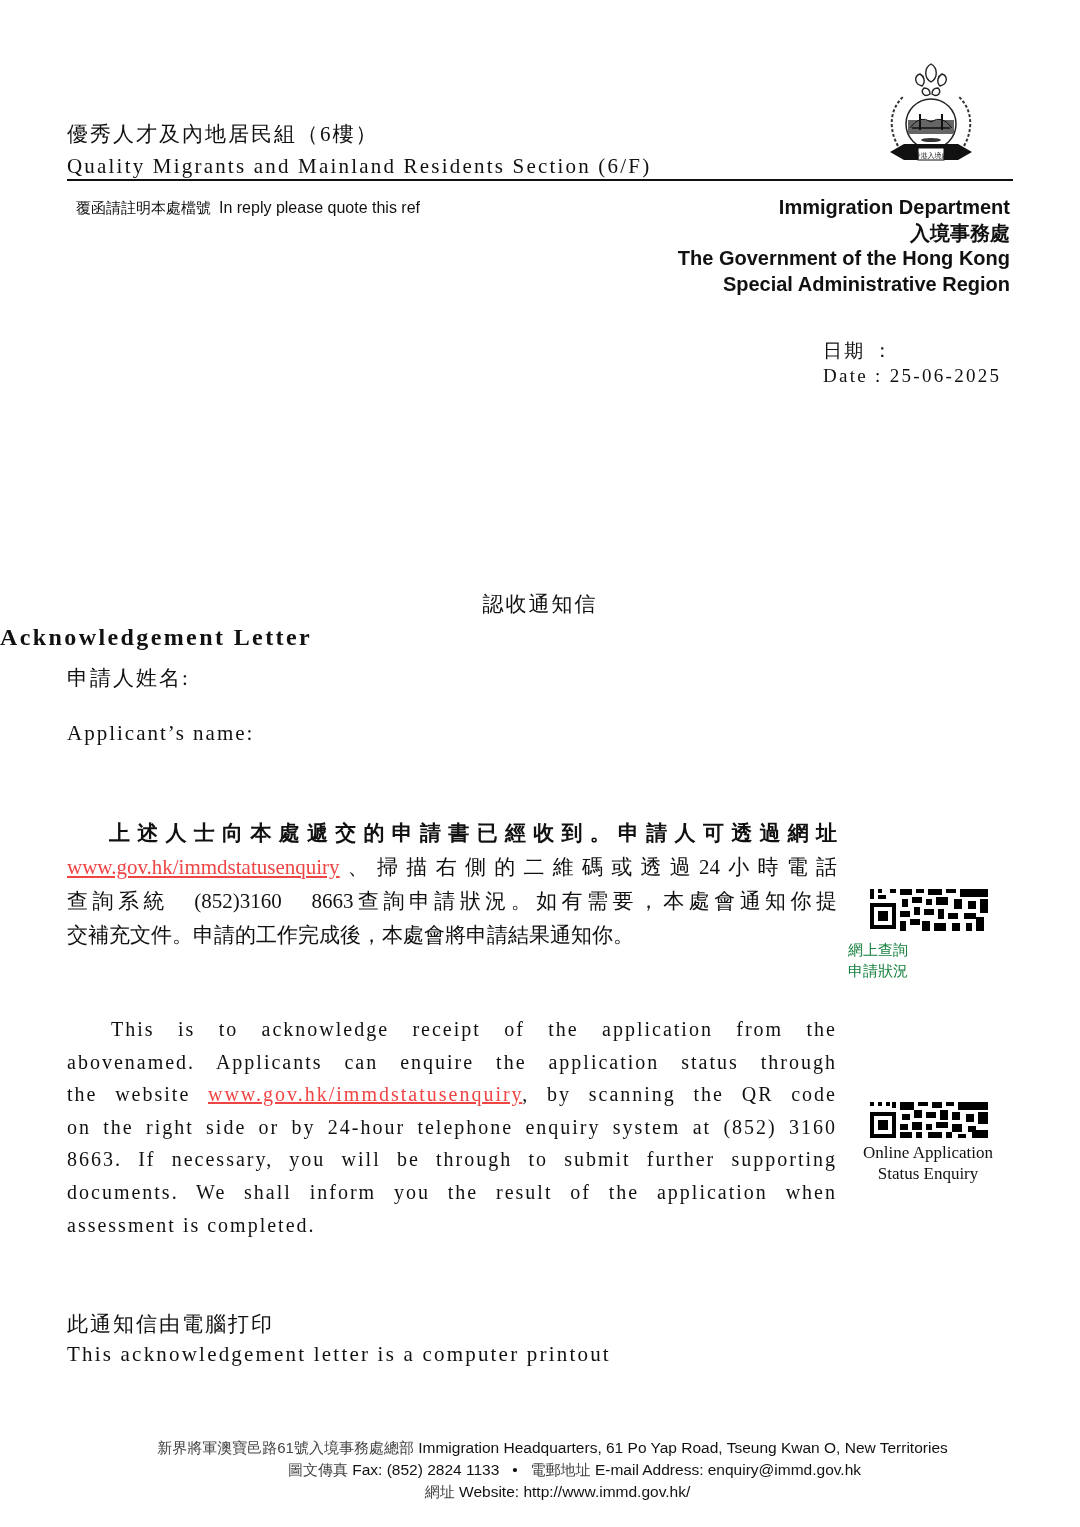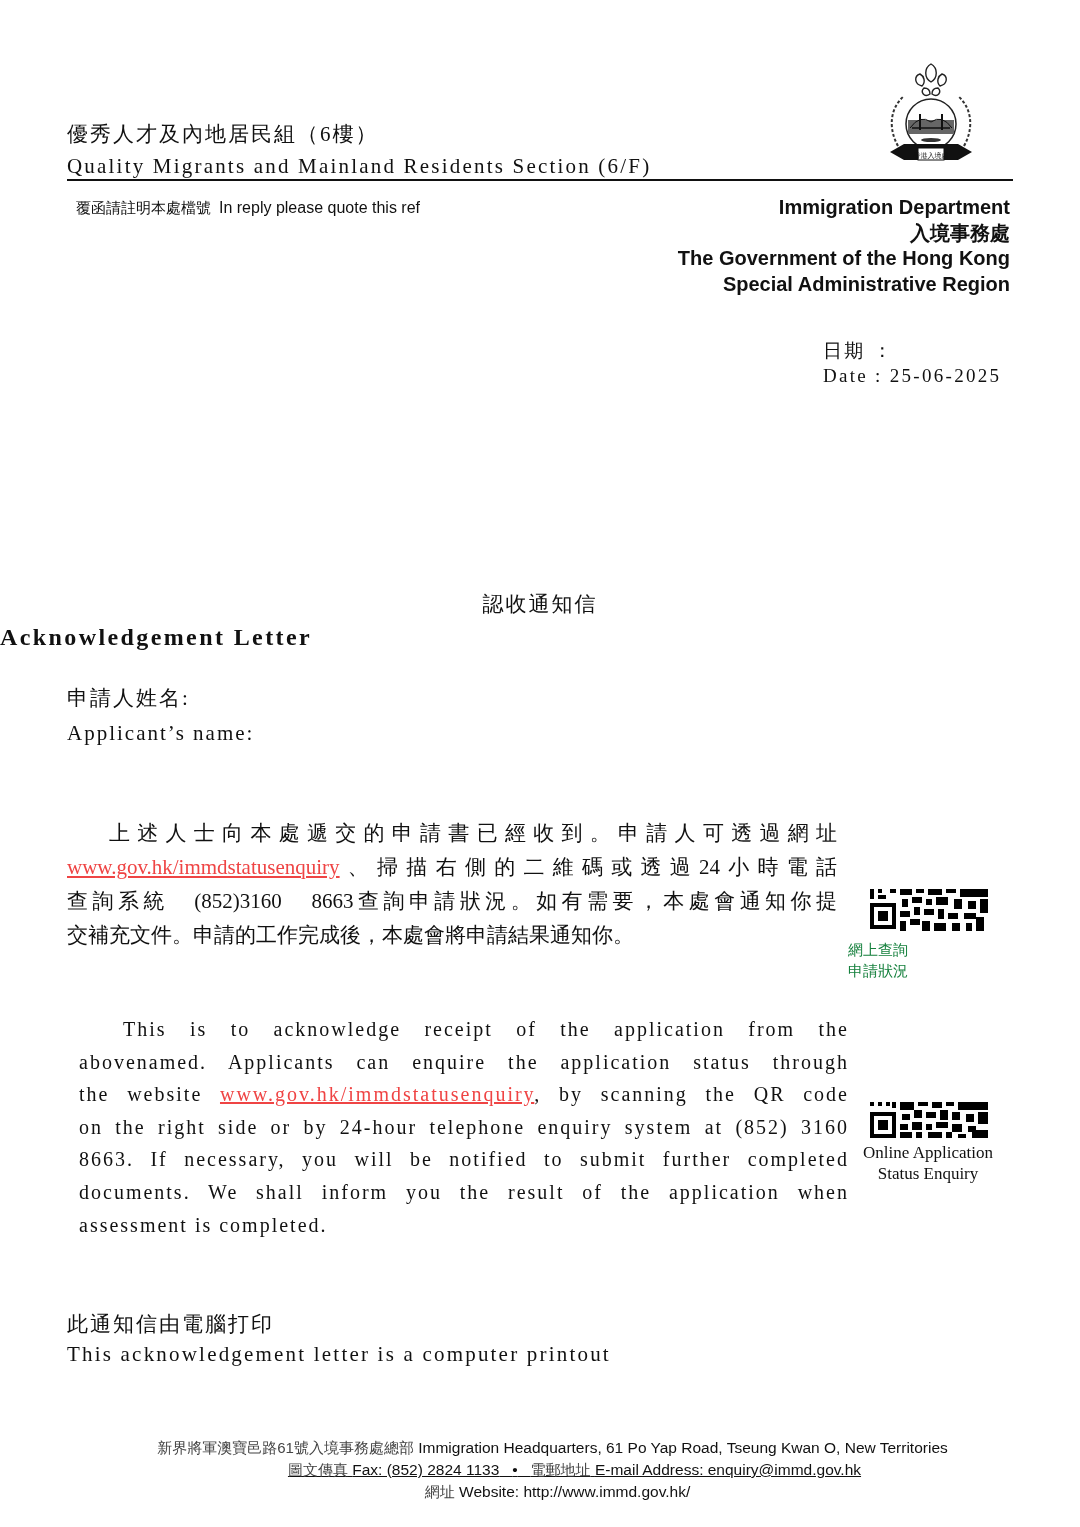--- a/index.html
+++ b/index.html
@@ -22,50 +22,50 @@
   
   #dept { right: 70px; top: 195px; text-align: right; font-weight: bold; }
   #dept div { font-size: 20px; line-height: 25.5px; }
 
   #date-block { left: 823px; top: 338px; font-size: 19px; letter-spacing: 2.3px; line-height: 25px; }
 
   
   #title-zh { left: 0; width: 1080px; top: 590px; text-align: center; font-size: 21px; letter-spacing: 2px; }
   #title-en { left: 0; width: 997px; top: 624px; font-size: 24px; font-weight: bold; letter-spacing: 2.4px; }
 
-  #applicant-zh { left: 67px; top: 684px; font-size: 21px; letter-spacing: 2px; }
+  #applicant-zh { left: 67px; top: 664px; font-size: 21px; letter-spacing: 2px; }
   #applicant-en { left: 67px; top: 721px; font-size: 21px; letter-spacing: 2px; }
 
   
   #para-zh { left: 67px; top: 816px; width: 770px; font-size: 21px; line-height: 34px; }
   #para-zh .line { white-space: nowrap; display: block; text-align: justify; text-align-last: justify; height: 34px; }
   .link { color: #ef4444; text-decoration: underline; }
   .bold { font-weight: normal; }
 
   
-  #para-en { left: 67px; top: 1013px; width: 770px; font-size: 20px; line-height: 32.6px; letter-spacing: 2px; margin-left: 12px; }
+  #para-en { left: 67px; top: 1013px; width: 770px; font-size: 20px; line-height: 32.6px; letter-spacing: 2px; }
   #para-en .line { display: block; white-space: nowrap; text-align: justify; text-align-last: justify; height: 32.6px; }
   #para-en .line.last { text-align-last: left; }
 
   
   .qr { width: 118px; height: 42px; }
   #qr-zh { left: 870px; top: 889px; }
   #qr-en { left: 870px; top: 1102px; }
   #qr-zh-caption { left: 848px; width: 160px; top: 939px; font-size: 15px; line-height: 21px; color: #15803d; }
   #qr-en-caption { left: 848px; width: 160px; top: 1142px; text-align: center; font-size: 17px; line-height: 21px; }
 
   #printout-zh { left: 67px; top: 1310px; font-size: 21px; letter-spacing: 2px; }
   #printout-en { left: 67px; top: 1342px; font-size: 21px; letter-spacing: 2.2px; }
 
   
   #footer { left: 0; width: 1080px; top: 1389px; text-align: center; font-size: 15.5px; line-height: 22px; margin-top: 48px; }
   #footer .zh { color: #444; font-size: 15px; }
   #footer .line { display: block; }
   #footer .line1 { padding-left: 25px; }
-  #footer .line2 { padding-left: 69px; text-decoration: underline; }
+  #footer .line2 { padding-left: 69px; }
   #footer .line3 { padding-left: 35px; }
 </style>
 </head>
 <body>
 
 <div id="emblem" class="abs">
   <svg width="94" height="112" viewBox="0 0 94 112">
 
     <g fill="none" stroke="#222" stroke-width="1.4">
       <path d="M47 6 C40 10 40 20 47 24 C54 20 54 10 47 6Z"></path>
@@ -111,21 +111,21 @@
   <div><span>Date : </span><span>25-06-2025</span></div>
 </div>
 
 <div id="title-zh" class="abs serif">認收通知信</div>
 <div id="title-en" class="abs serif">Acknowledgement Letter</div>
 
 <div id="applicant-zh" class="abs serif">申請人姓名:</div>
 <div id="applicant-en" class="abs serif">Applicant’s name:</div>
 
 <div id="para-zh" class="abs serif">
-  <span class="line" style="padding-left:42px; width:728px;">上述人士向本處遞交的申請書已經收到。申請人可透過網址</span>
+  <span class="line" style="padding-left:42px; width:728px;font-weight:bold;">上述人士向本處遞交的申請書已經收到。申請人可透過網址</span>
   <span class="line"><a class="link">www.gov.hk/immdstatusenquiry</a><span>、掃描右側的二維碼或透過24小時電話</span></span>
   <span class="line"><span>查詢系統　</span><span class="bold">(852)3160　8663</span><span>查詢申請狀況。如有需要，本處會通知你提</span></span>
   <span class="line" style="text-align-last:left;">交補充文件。申請的工作完成後，本處會將申請結果通知你。</span>
 </div>
 
 <div id="qr-zh" class="abs qr">
   <svg width="118" height="42" viewBox="0 0 118 42" shape-rendering="crispEdges">
     <rect x="0" y="14" width="26" height="26" fill="#000"></rect>
     <rect x="4" y="18" width="18" height="18" fill="#fff"></rect>
     <rect x="8" y="22" width="10" height="10" fill="#000"></rect>
@@ -165,21 +165,21 @@
 <div id="qr-zh-caption" class="abs sans">
   <div>網上查詢</div>
   <div>申請狀況</div>
 </div>
 
 <div id="para-en" class="abs serif">
   <span class="line" style="padding-left:44px; width:726px;">This is to acknowledge receipt of the application from the</span>
   <span class="line">abovenamed.  Applicants can enquire the application status through</span>
   <span class="line"><span>the website </span><a class="link">www.gov.hk/immdstatusenquiry</a><span>, by scanning the QR code</span></span>
   <span class="line"><span>on the right side or by 24-hour telephone enquiry system at </span><span class="bold">(852) 3160</span></span>
-  <span class="line"><span class="bold">8663</span><span>.  If necessary, you will be notified to submit further completed</span></span>
+  <span class="line"><span class="bold">8663</span><span>.  If necessary, you will be through to submit further supporting</span></span>
   <span class="line">documents.  We shall inform you the result of the application when</span>
   <span class="line last">assessment is completed.</span>
 </div>
 
 <div id="qr-en" class="abs qr">
   <svg width="118" height="36" viewBox="0 0 118 36" shape-rendering="crispEdges">
     <rect x="0" y="10" width="26" height="26" fill="#000"></rect>
     <rect x="4" y="14" width="18" height="18" fill="#fff"></rect>
     <rect x="8" y="18" width="10" height="10" fill="#000"></rect>
     <rect x="0" y="0" width="4" height="4" fill="#000"></rect>

